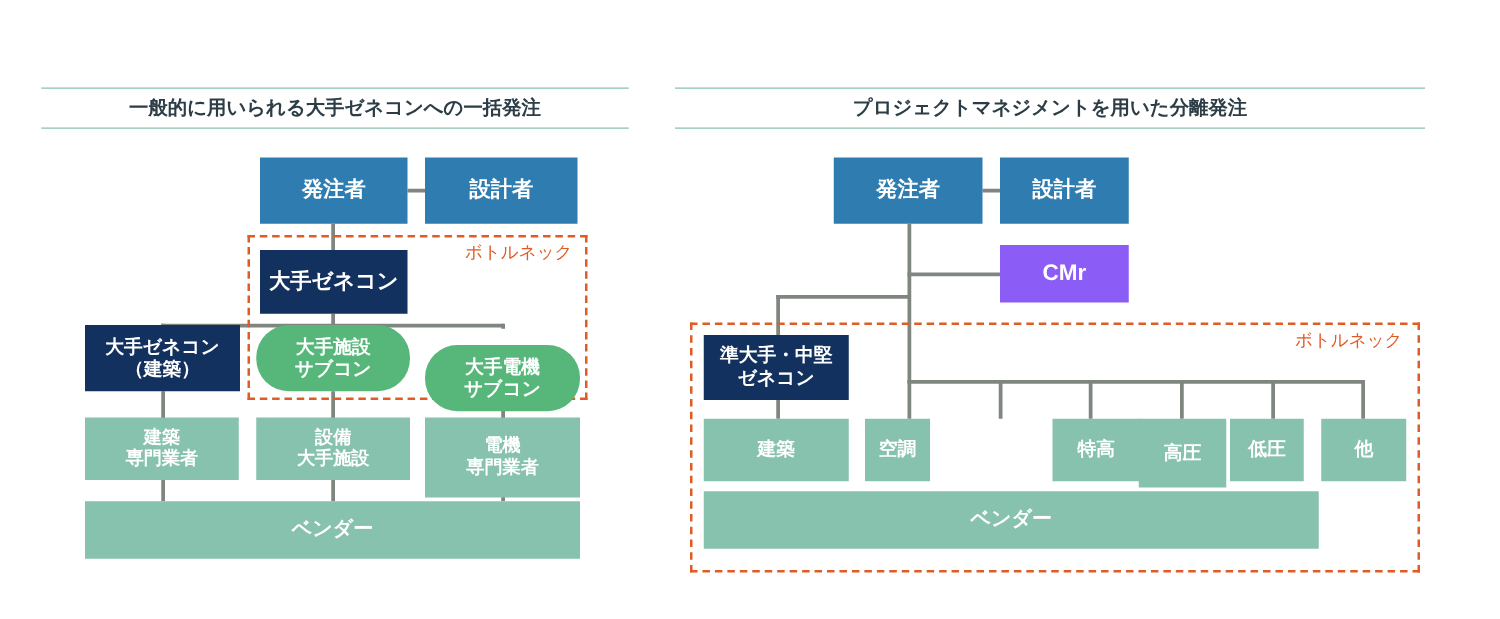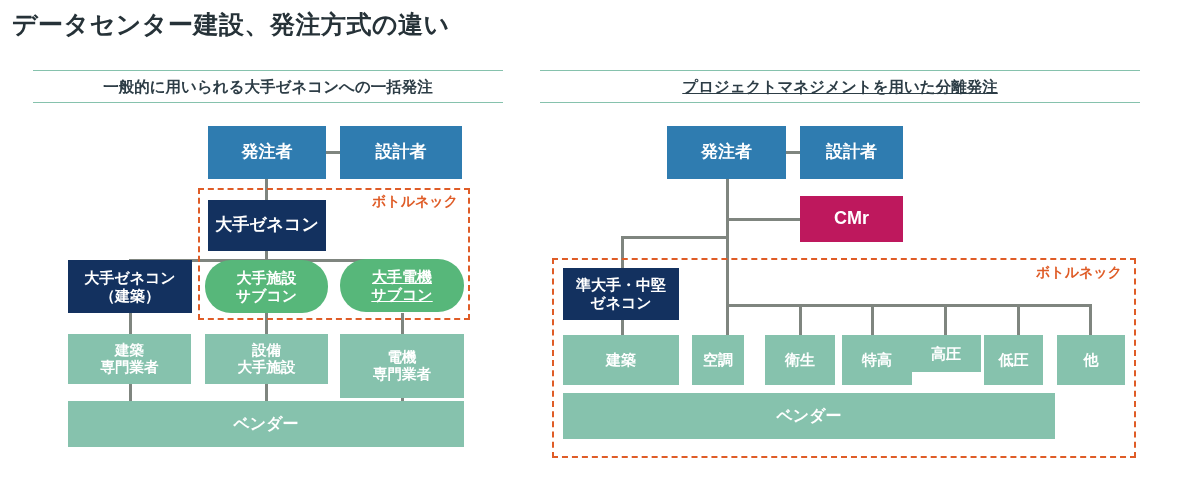--- a/index.html
+++ b/index.html
@@ -51,48 +51,47 @@
     color: #ffffff;
     font-weight: bold;
     line-height: 1.18;
     z-index: 3;
     white-space: pre-line;
   }
   .n-blue   { background: #2f7cb0; }
   .n-navy   { background: #13315f; }
   .n-green  { background: #57b77a; border-radius: 26px; }
   .n-teal   { background: #86c2ad; }
-  .n-orange { background: #be185d; }
+  .n-orange { background: #8b5cf6; }
   .line {
     position: absolute;
     background: #7f857f;
     z-index: 1;
   }
   .bottleneck {
     position: absolute;
     box-sizing: border-box;
     border: 2.2px dashed #df5c27;
     z-index: 2;
     pointer-events: none;
   }
   .bottleneck-label {
     position: absolute;
     color: #df5c27;
     font-size: 14px;
-    font-weight: bold;
+    font-weight: normal;
     white-space: nowrap;
     z-index: 4;
   }
 </style>
 </head>
 <body>
 
 <div id="canvas">
 
-  <div class="page-title">データセンター建設、発注方式の違い</div>
 
   <div class="panel-heading" style="left:33px; top:70px; width:470px;">一般的に用いられる大手ゼネコンへの一括発注</div>
 
   <div class="line" style="left:326px; top:151px; width:14px; height:2.5px;"></div>
   <div class="line" style="left:265px; top:179px; width:2.5px; height:22px;"></div>
   <div class="line" style="left:265px; top:251px; width:2.5px; height:12px;"></div>
   <div class="line" style="left:129px; top:259px; width:274px; height:2.5px;"></div>
   <div class="line" style="left:129px; top:259px; width:2.5px; height:4px;"></div>
   <div class="line" style="left:401px; top:259px; width:2.5px; height:4px;"></div>
   <div class="line" style="left:129px; top:313px; width:2.5px; height:22px;"></div>
@@ -107,33 +106,33 @@
 
   <div class="node n-blue" style="left:208px; top:126px; width:118px; height:53px; font-size:17px;">発注者</div>
   <div class="node n-blue" style="left:340px; top:126px; width:122px; height:53px; font-size:17px;">設計者</div>
 
   <div class="node n-navy" style="left:208px; top:200px; width:118px; height:51px; font-size:17px;">大手ゼネコン</div>
 
   <div class="node n-navy" style="left:68px; top:260px; width:124px; height:53px; font-size:15px;">大手ゼネコン
 （建築）</div>
   <div class="node n-green" style="left:205px; top:260px; width:123px; height:53px; font-size:15px;">大手施設
 サブコン</div>
-  <div class="node n-green" style="left:340px; top:259px; width:124px; height:53px; font-size:15px;text-decoration:underline;">大手電機
+  <div class="node n-green" style="left:340px; top:276px; width:124px; height:53px; font-size:15px;">大手電機
 サブコン</div>
 
   <div class="node n-teal" style="left:68px; top:334px; width:123px; height:50px; font-size:14.5px;">建築
 専門業者</div>
   <div class="node n-teal" style="left:205px; top:334px; width:123px; height:50px; font-size:14.5px;">設備
 大手施設</div>
   <div class="node n-teal" style="left:340px; top:334px; width:124px; height:64px; font-size:14.5px;font-family:Liberation Serif, serif;">電機
 専門業者</div>
 
   <div class="node n-teal" style="left:68px; top:401px; width:396px; height:46px; font-size:16px;">ベンダー</div>
 
-  <div class="panel-heading" style="left:540px; top:70px; width:600px;text-decoration:underline;">プロジェクトマネジメントを用いた分離発注</div>
+  <div class="panel-heading" style="left:540px; top:70px; width:600px;">プロジェクトマネジメントを用いた分離発注</div>
 
   <div class="line" style="left:786px; top:151px; width:14px; height:2.5px;"></div>
   <div class="line" style="left:726px; top:179px; width:2.5px; height:127px;"></div>
   <div class="line" style="left:726px; top:218px; width:74px; height:2.5px;"></div>
   <div class="line" style="left:621px; top:236px; width:107px; height:2.5px;"></div>
   <div class="line" style="left:621px; top:236px; width:2.5px; height:32px;"></div>
   <div class="line" style="left:621px; top:320px; width:2.5px; height:15px;"></div>
 
   <div class="line" style="left:726px; top:304px; width:366px; height:2.5px;"></div>
   <div class="line" style="left:726px; top:304px; width:2.5px; height:31px;"></div>
@@ -148,21 +147,20 @@
 
   <div class="node n-blue" style="left:667px; top:126px; width:119px; height:53px; font-size:17px;">発注者</div>
   <div class="node n-blue" style="left:800px; top:126px; width:103px; height:53px; font-size:17px;">設計者</div>
   <div class="node n-orange" style="left:800px; top:196px; width:103px; height:46px; font-size:18px;">CMr</div>
 
   <div class="node n-navy" style="left:563px; top:268px; width:116px; height:52px; font-size:15px;">準大手・中堅
 ゼネコン</div>
 
   <div class="node n-teal" style="left:563px; top:335px; width:116px; height:50px; font-size:15px;">建築</div>
   <div class="node n-teal" style="left:692px; top:335px; width:52px; height:50px; font-size:15px;">空調</div>
-  <div class="node n-teal" style="left:765px; top:335px; width:70px; height:50px; font-size:15px;">衛生</div>
   <div class="node n-teal" style="left:842px; top:335px; width:70px; height:50px; font-size:15px;">特高</div>
-  <div class="node n-teal" style="left:911px; top:335px; width:70px; height:37px; font-size:15px;">高圧</div>
+  <div class="node n-teal" style="left:911px; top:335px; width:70px; height:55px; font-size:15px;">高圧</div>
   <div class="node n-teal" style="left:984px; top:335px; width:59px; height:50px; font-size:15px;">低圧</div>
   <div class="node n-teal" style="left:1057px; top:335px; width:68px; height:50px; font-size:15px;">他</div>
 
   <div class="node n-teal" style="left:563px; top:393px; width:492px; height:46px; font-size:16px;">ベンダー</div>
 
 </div>
 
 </body></html>

